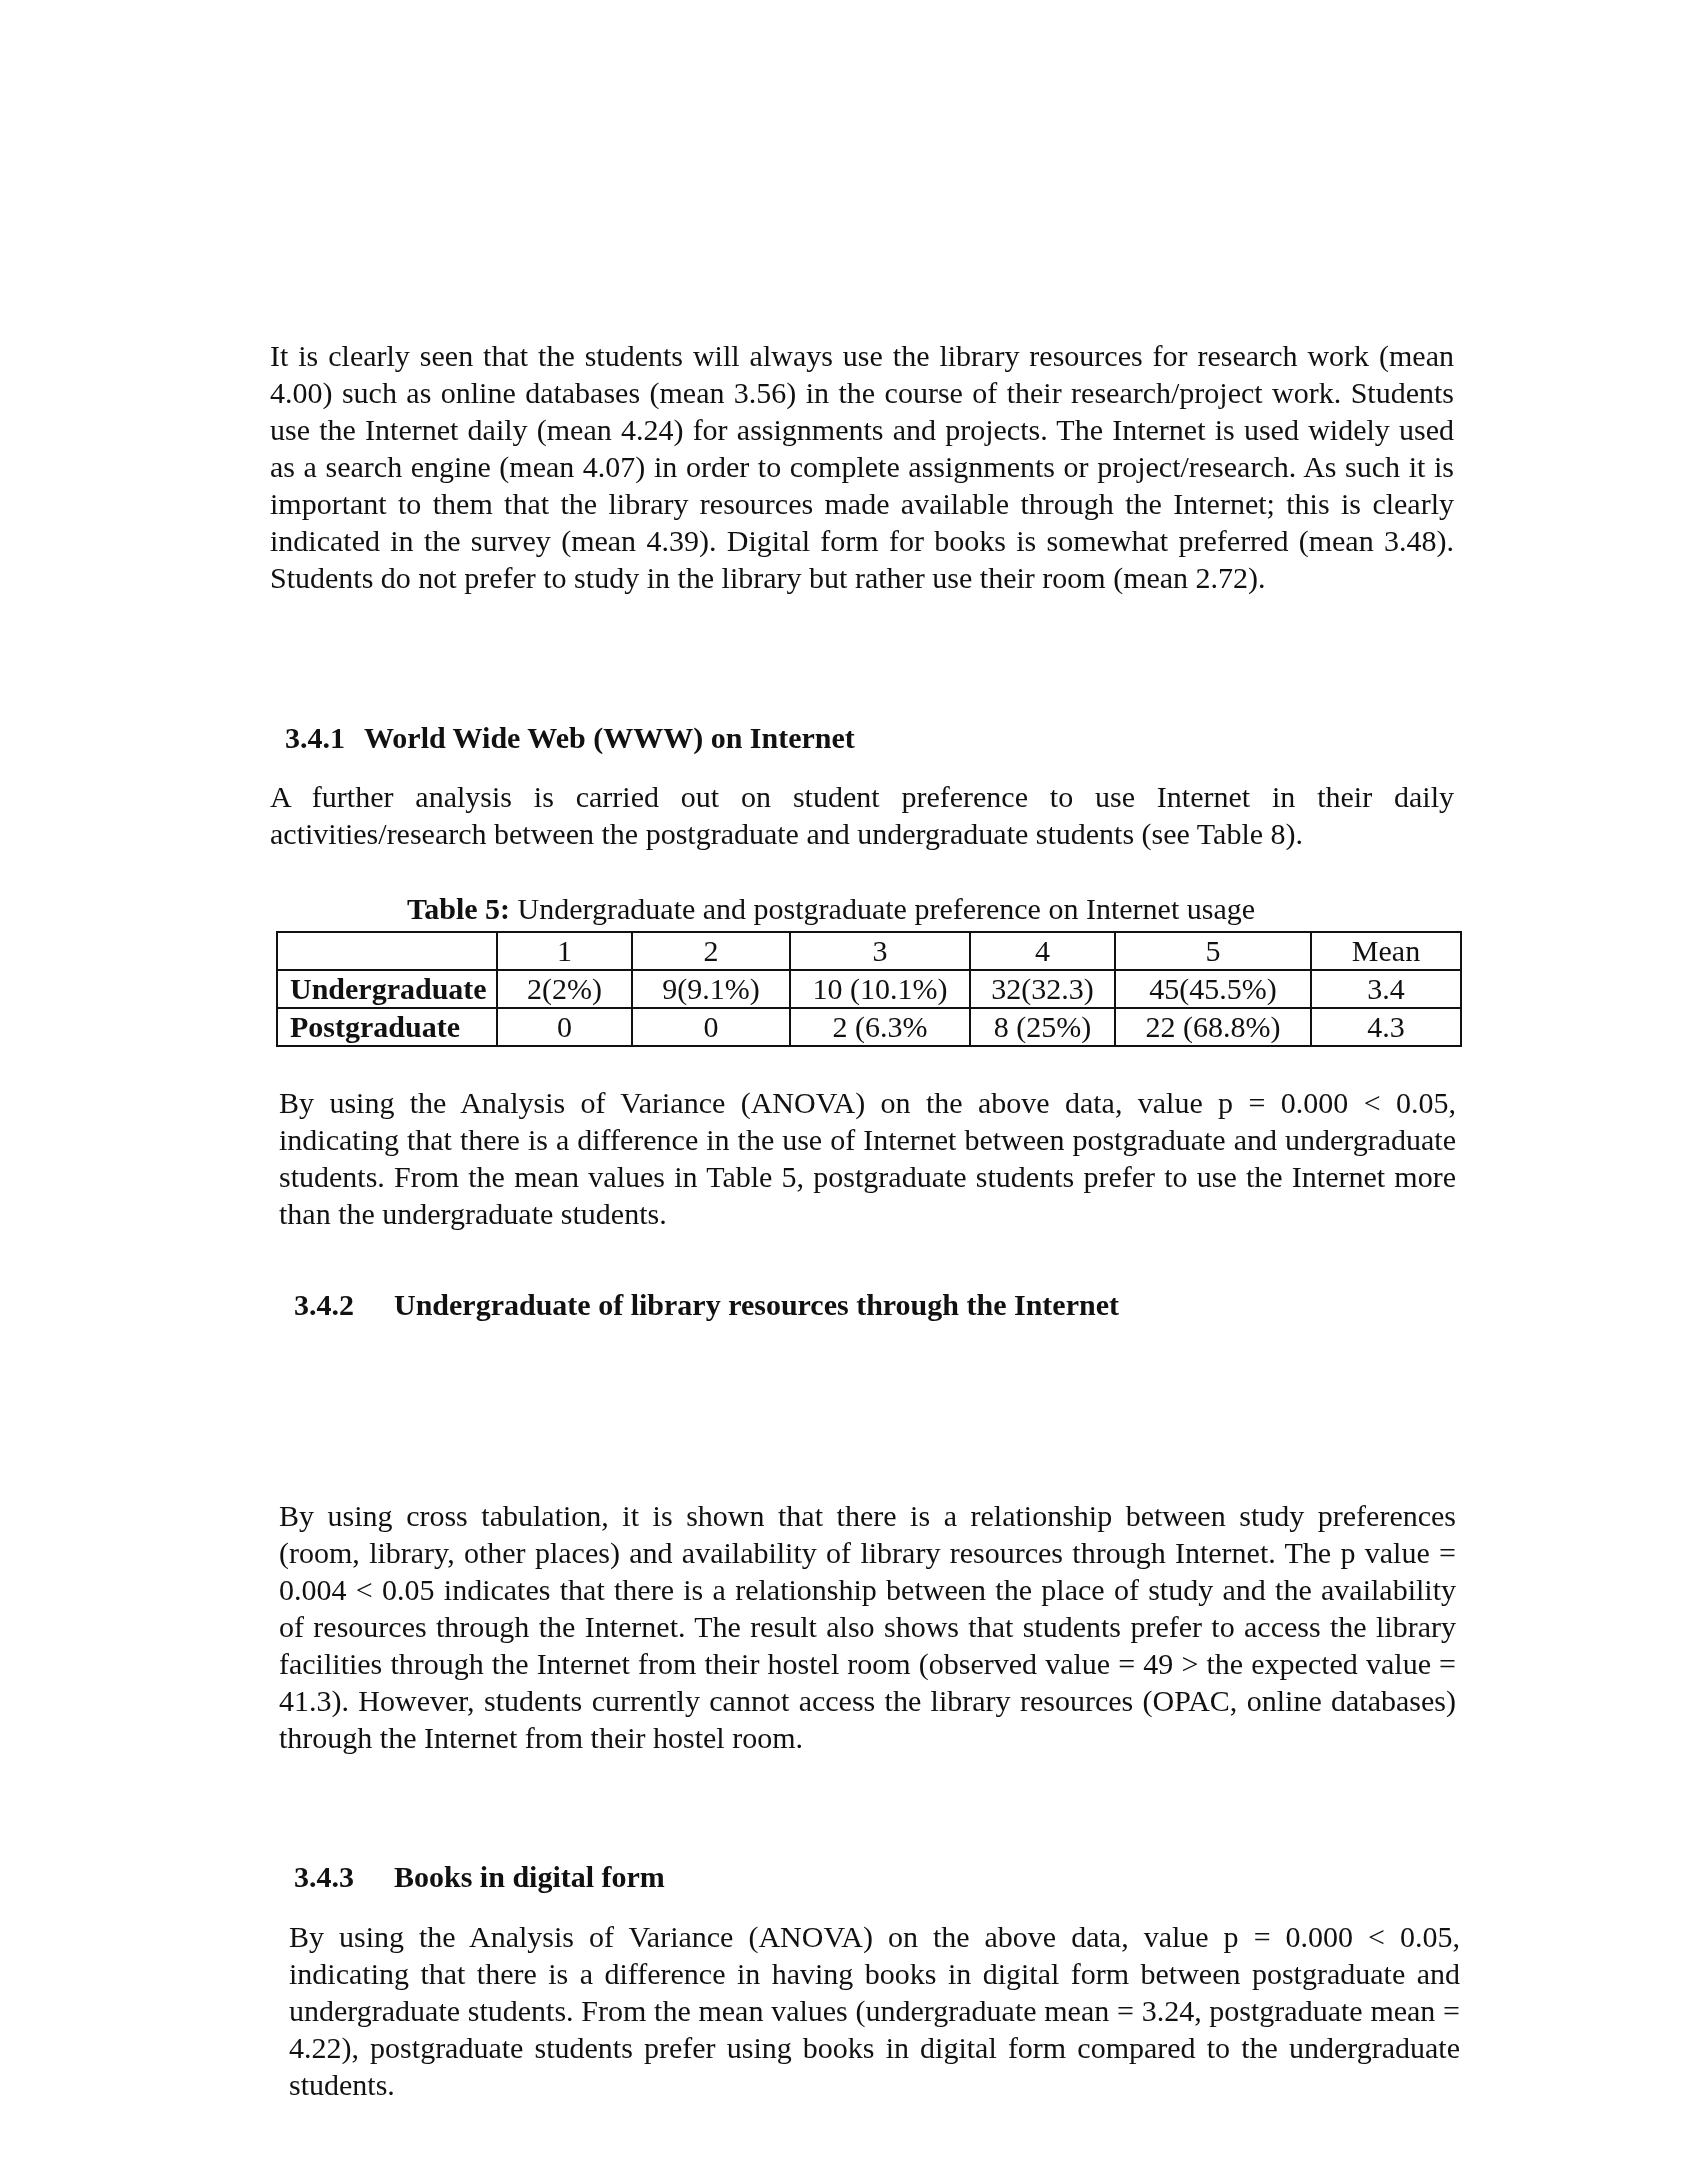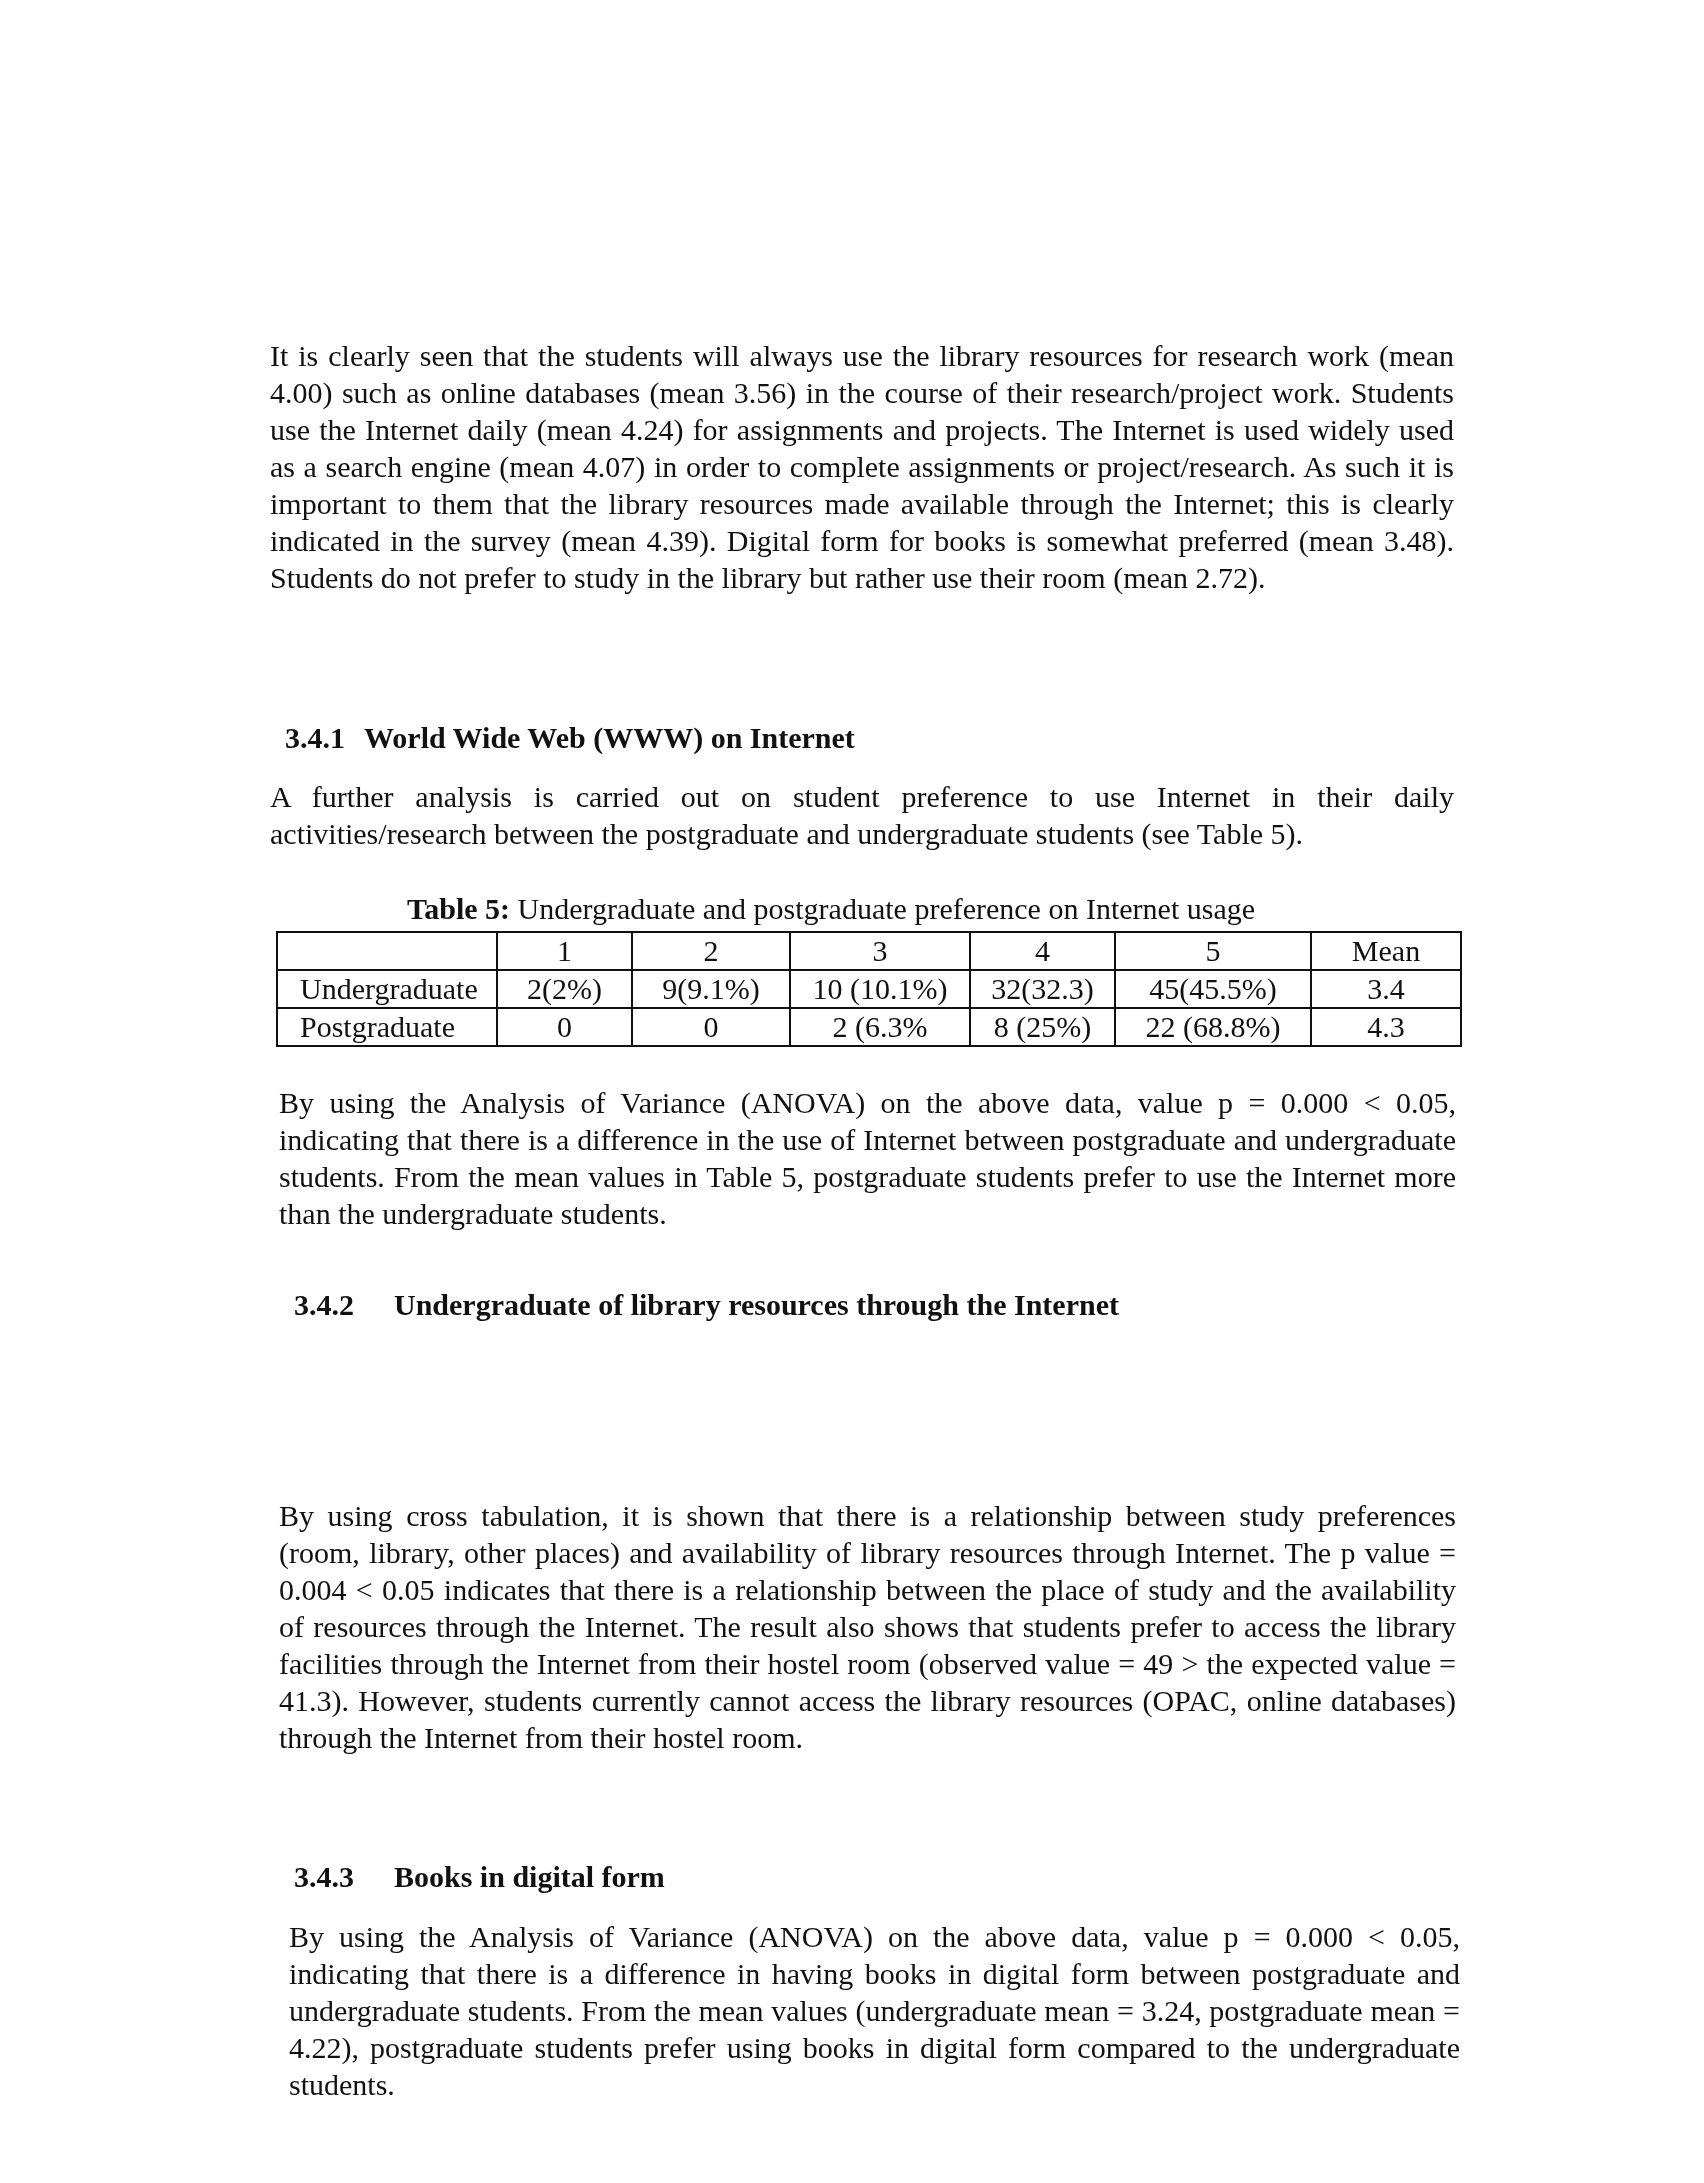--- a/index.html
+++ b/index.html
@@ -68,21 +68,22 @@
     }
     #table5 td {
       border: 2px solid #111111;
       padding: 0 5.3px;
       text-align: center;
       white-space: nowrap;
       height: 36px;
     }
     #table5 td.rowhead {
       text-align: left;
-      padding-left: 22px;
+      padding-left: 12px;
+      font-weight: bold;
     }
     #table5 col.c0 { width: 220px; }
     #table5 col.c1 { width: 135px; }
     #table5 col.c2 { width: 158px; }
     #table5 col.c3 { width: 180px; }
     #table5 col.c4 { width: 145px; }
     #table5 col.c5 { width: 196px; }
     #table5 col.c6 { width: 150px; }
     #p3 { left: 279px; top: 1082px; width: 1177px; }
     #h342 { left: 279px; top: 1269px; }
@@ -96,21 +97,21 @@
 
 <div class="page">
 
   <p class="block" id="p1">It is clearly seen that the students will always use the library resources for research work (mean 4.00) such as online databases (mean 3.56) in the course of their research/project work.  Students use the Internet daily (mean 4.24) for assignments and projects.  The Internet is used widely used as a search engine (mean 4.07) in order to complete assignments or project/research.  As such it is important to them that the library resources made available through the Internet; this is clearly indicated in the survey (mean 4.39). Digital form for books is somewhat preferred (mean 3.48).  Students do not prefer to study in the library but rather use their room (mean 2.72).</p>
 
   <h3 class="heading" id="h341">
     <span class="num narrow">3.4.1</span>
     <span>World Wide Web (WWW) on Internet</span>
   </h3>
 
-  <p class="block" id="p2">A further analysis is carried out on student preference to use Internet in their daily activities/research between the postgraduate and undergraduate students (see Table 5).</p>
+  <p class="block" id="p2">A further analysis is carried out on student preference to use Internet in their daily activities/research between the postgraduate and undergraduate students (see Table 8).</p>
 
   <div id="table-caption">
     <span class="label">Table 5:</span><span> Undergraduate and postgraduate preference on Internet usage</span>
   </div>
 
   <table id="table5">
     <colgroup>
       <col class="c0">
         <col class="c1">
         <col class="c2">

